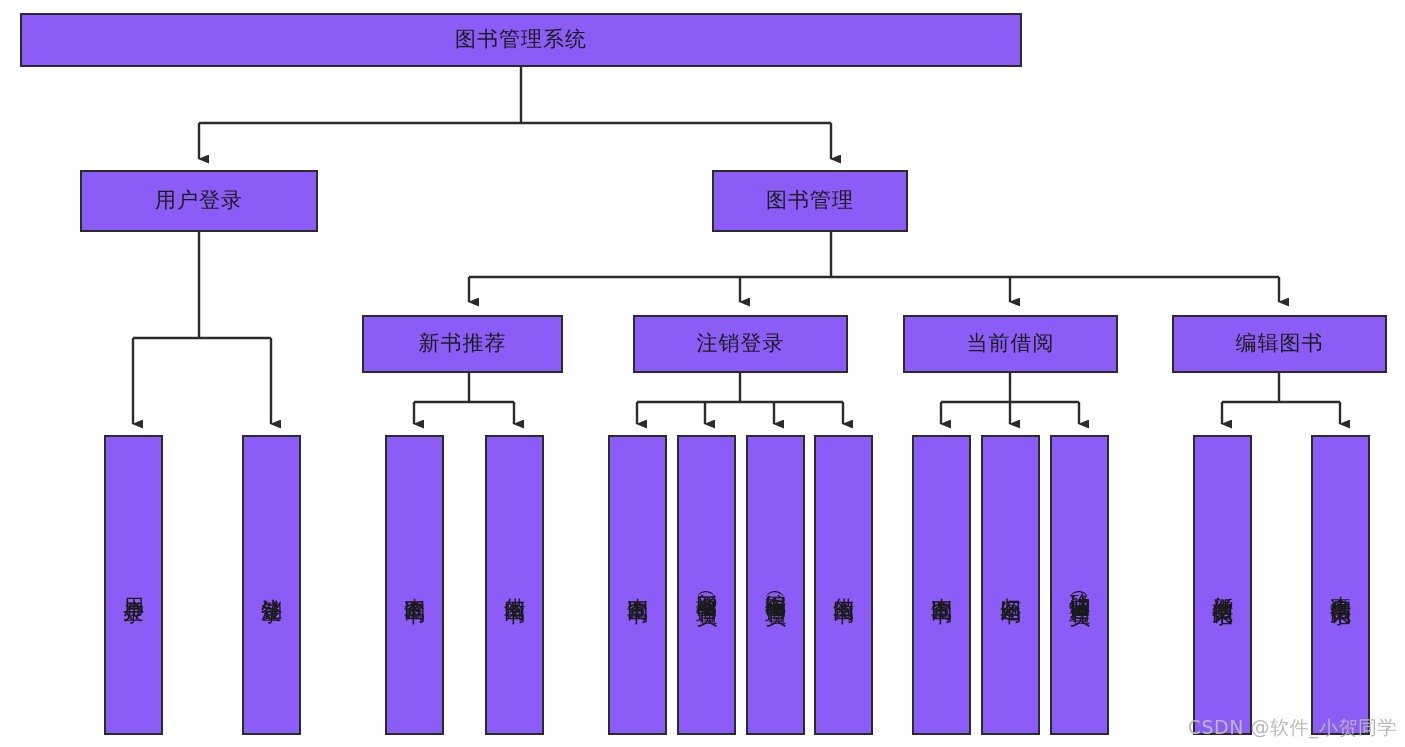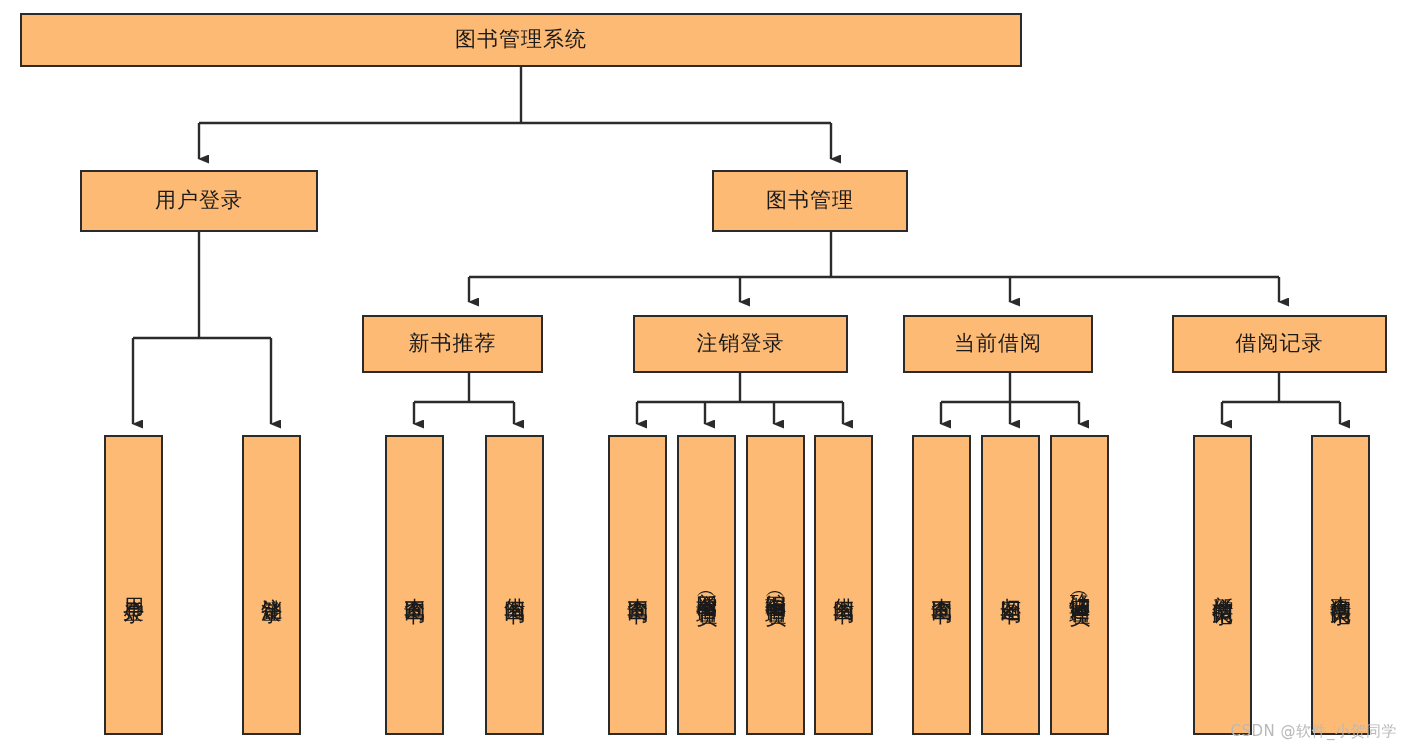--- a/index.html
+++ b/index.html
@@ -21,21 +21,21 @@
     position: absolute;
     left: 0;
     top: 0;
     width: 1405px;
     height: 747px;
     pointer-events: none;
   }
   .node {
     position: absolute;
     box-sizing: border-box;
-    background: #fdba74;
+    background: #8b5cf6;
     border: 2px solid #2b2b2b;
     display: flex;
     align-items: center;
     justify-content: center;
     color: #1a1a1a;
   }
   .node.horiz {
     font-size: 21px;
     letter-spacing: 1px;
     line-height: 1.2;
@@ -56,21 +56,21 @@
     white-space: nowrap;
   }
   .node.vert .lbl {
     writing-mode: vertical-rl;
     text-orientation: upright;
   }
   #watermark {
     position: absolute;
     right: 8px;
     bottom: 6px;
-    font-size: 15px;
+    font-size: 19px;
     color: #b9b9b9;
     letter-spacing: 0.5px;
     white-space: nowrap;
   }
 </style>
 </head>
 <body>
 
 <div id="canvas">
 
@@ -128,31 +128,31 @@
     <span class="lbl">图书管理系统</span>
   </div>
 
   <div class="node horiz" style="left:80px; top:170px; width:238px; height:62px;">
     <span class="lbl">用户登录</span>
   </div>
   <div class="node horiz" style="left:712px; top:170px; width:196px; height:62px;">
     <span class="lbl">图书管理</span>
   </div>
 
-  <div class="node horiz" style="left:362px; top:315px; width:181px; height:58px;">
+  <div class="node horiz" style="left:362px; top:315px; width:201px; height:58px;">
     <span class="lbl">新书推荐</span>
   </div>
   <div class="node horiz" style="left:633px; top:315px; width:215px; height:58px;">
     <span class="lbl">注销登录</span>
   </div>
-  <div class="node horiz" style="left:903px; top:315px; width:190px; height:58px;">
+  <div class="node horiz" style="left:903px; top:315px; width:215px; height:58px;">
     <span class="lbl">当前借阅</span>
   </div>
   <div class="node horiz" style="left:1172px; top:315px; width:215px; height:58px;">
-    <span class="lbl">借阅记录</span>
+    <span class="lbl">编辑图书</span>
   </div>
 
   <div class="node vert" style="left:104px; top:435px; width:59px; height:300px;">
     <span class="lbl">用户登录</span>
   </div>
   <div class="node vert" style="left:242px; top:435px; width:59px; height:300px;">
     <span class="lbl">注销登录</span>
   </div>
 
   <div class="node vert" style="left:385px; top:435px; width:59px; height:300px;">

